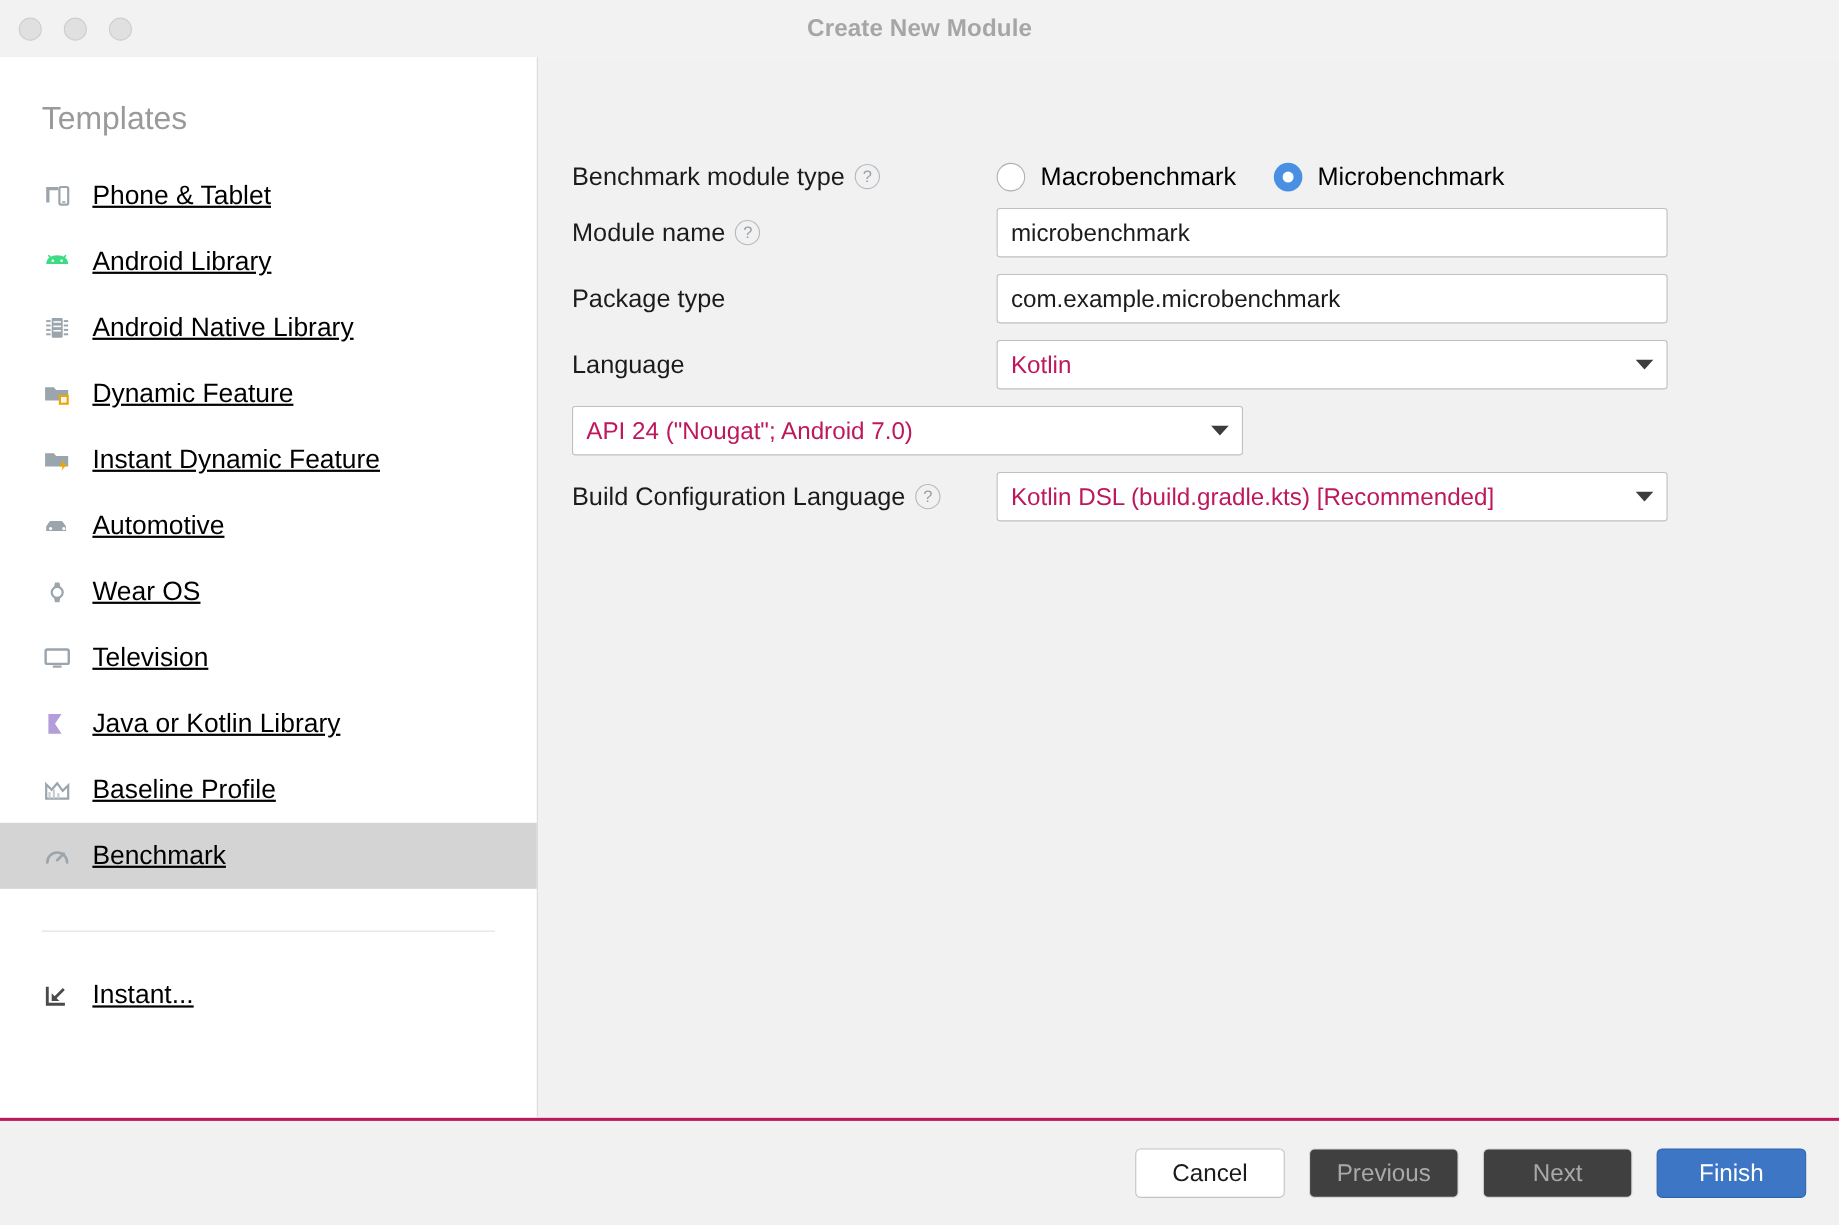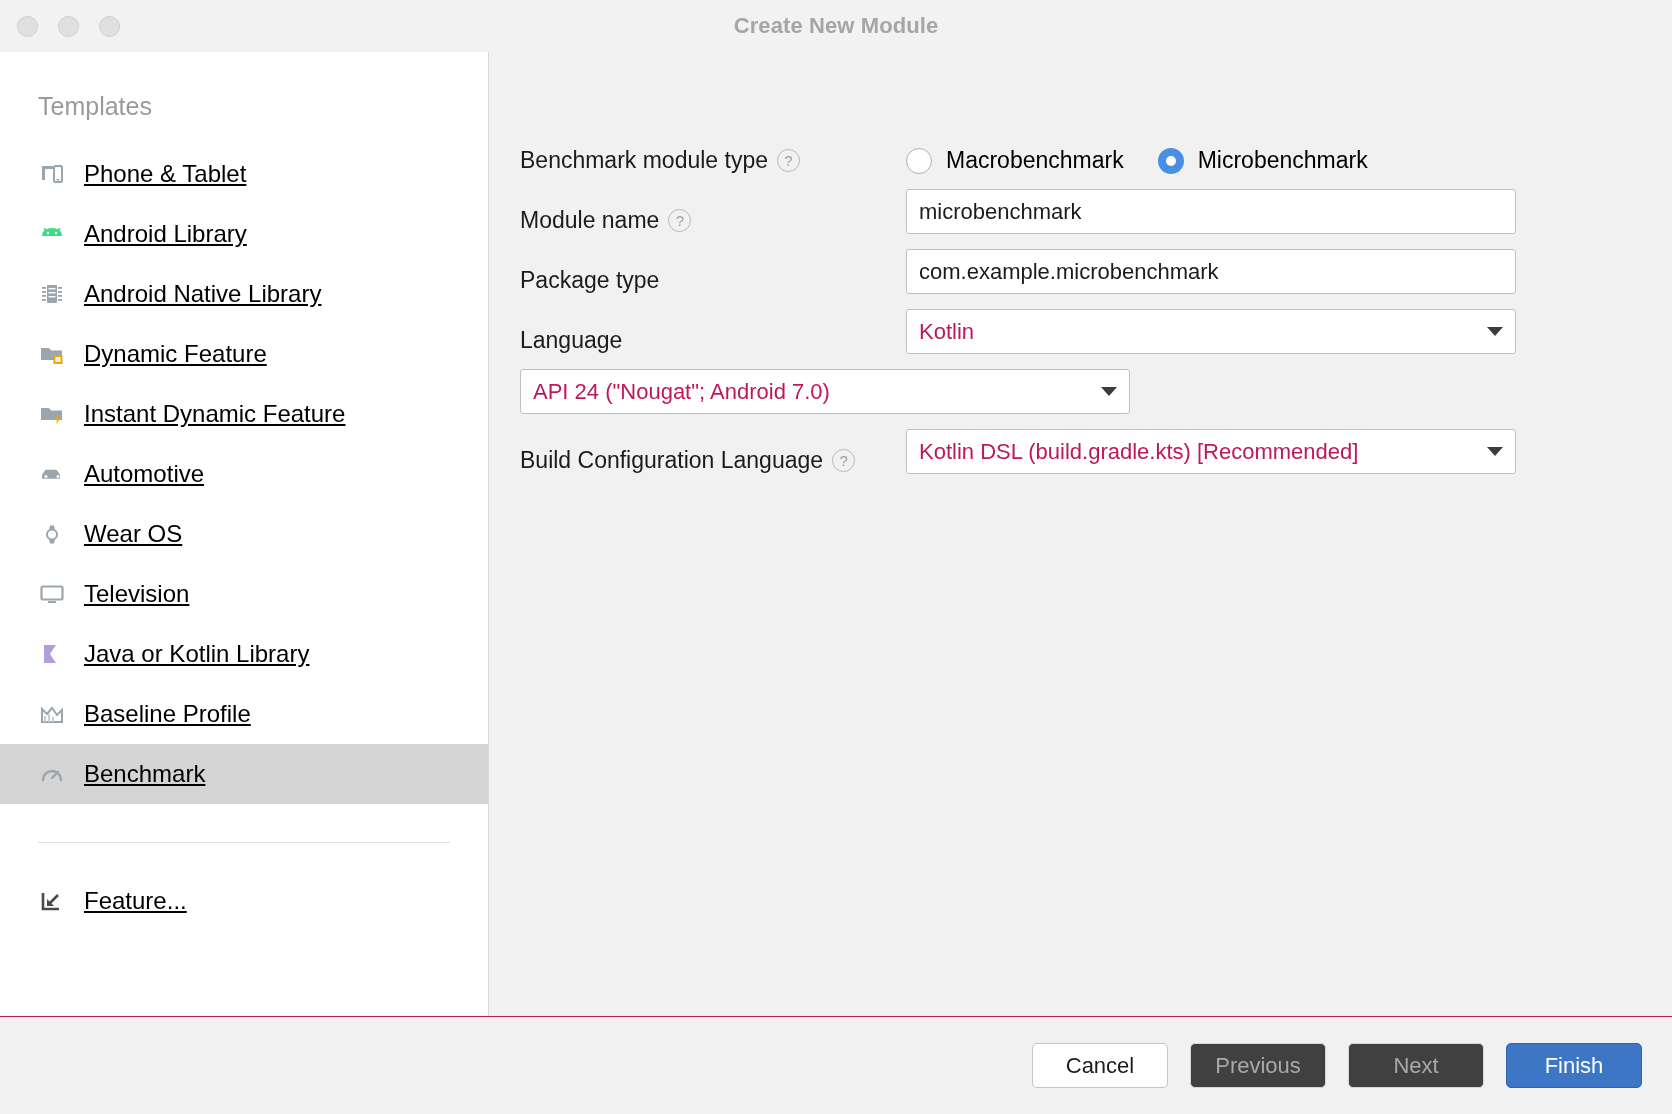--- a/index.html
+++ b/index.html
@@ -44,21 +44,21 @@
 
   
   .sidebar {
     width: 489px; flex: 0 0 489px;
     background: #ffffff;
     border-right: 1px solid #d8d8d8;
     position: relative;
     display: flex; flex-direction: column;
   }
   .sidebar-title {
-    font-size: 25px; color: #9a9a9a;
+    font-size: 29px; color: #9a9a9a;
     padding: 40px 0 0 38px;
     font-weight: normal;
   }
   .tpl-list { margin-top: 23px; }
   .tpl-item {
     height: 60px;
     display: flex; align-items: center;
     padding-left: 38px;
     gap: 18px;
     cursor: default;
@@ -79,21 +79,21 @@
   }
 
   
   .panel {
     flex: 1 1 auto;
     background: #f1f1f1;
     padding: 95px 0 0 0;
     position: relative;
   }
   .form-row {
-    display: flex; align-items: flex-end;
+    display: flex; align-items: center;
     margin-bottom: 15px;
     padding-left: 31px;
   }
   .form-label {
     width: 386px; flex: 0 0 386px;
     font-size: 23px; color: #1b1b1b;
     display: flex; align-items: center; gap: 9px;
   }
   .help {
     width: 23px; height: 23px; border-radius: 50%;
@@ -147,21 +147,21 @@
     border-left: 8px solid transparent;
     border-right: 8px solid transparent;
     border-top: 9px solid #3c3c3c;
     margin-left: 8px;
   }
 
   
   .footer {
     flex: 0 0 98px; height: 98px;
     background: #f1f1f1;
-    border-top: 1px solid #be185d;
+    border-top: 3px solid #be185d;
     display: flex; align-items: center; justify-content: flex-end;
     padding-right: 30px; gap: 22px;
   }
   .btn {
     height: 45px; min-width: 136px;
     border-radius: 5px;
     font-size: 22px;
     display: inline-flex; align-items: center; justify-content: center;
     background: #ffffff; border: 1px solid #c3c3c3;
     color: #1b1b1b;
@@ -332,21 +332,21 @@
       <div class="sidebar-sep"></div>
 
       <div class="import-row">
         <span class="ico">
           <svg width="26" height="26" viewBox="0 0 26 26">
             <path d="M4 5v16h16" fill="none" stroke="#4a4a4a" stroke-width="2.6"></path>
             <path d="M19 7L9 17" stroke="#4a4a4a" stroke-width="2.6"></path>
             <path d="M8 11v7h7" fill="#4a4a4a"></path>
           </svg>
         </span>
-        <span class="tpl-label">Feature...</span>
+        <span class="tpl-label">Instant...</span>
       </div>
     </div>
 
     <div class="panel">
 
       <div class="form-row">
         <div class="form-label">
           <span>Benchmark module type</span>
           <span class="help">?</span>
         </div>

